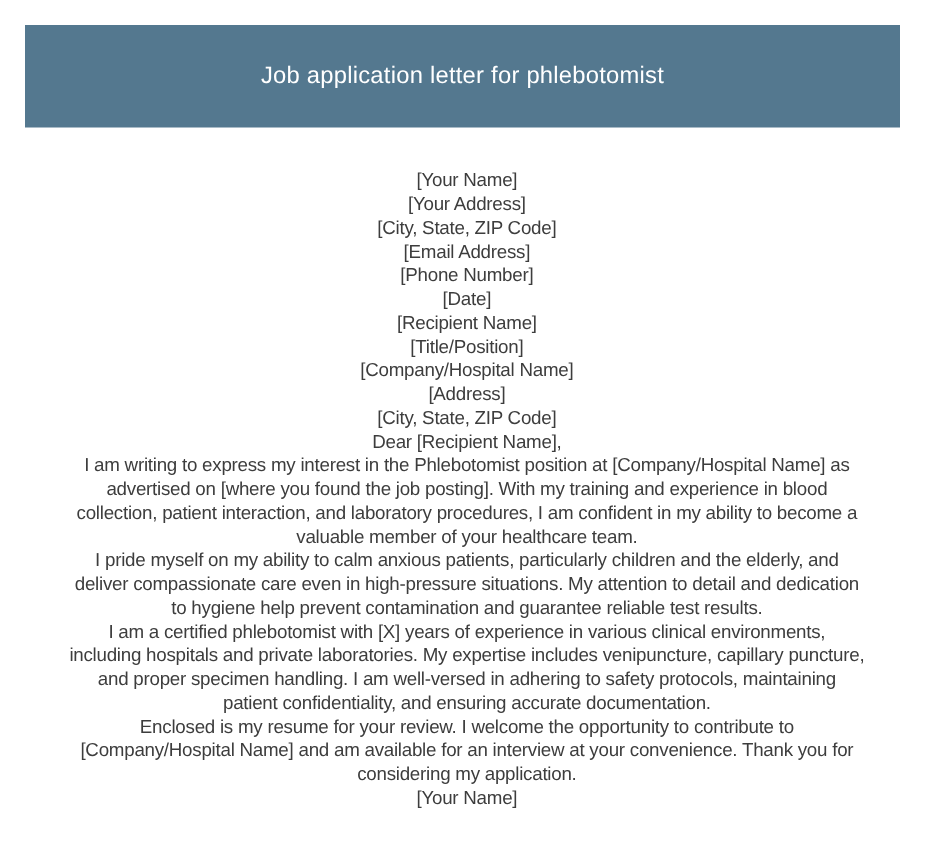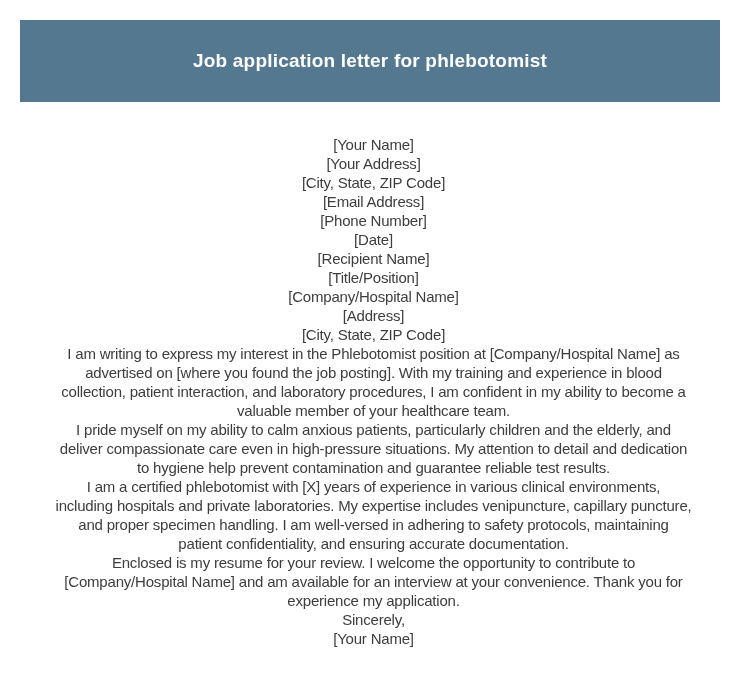--- a/index.html
+++ b/index.html
@@ -22,21 +22,21 @@
     height: 82px;
     background: var(--banner-bg, #54788f);
     display: flex;
     align-items: center;
     justify-content: center;
   }
   .banner h1 {
     margin: 16px;
     color: var(--banner-text, #ffffff);
     font-size: 19px;
-    font-weight: 700;
+    font-weight: 400;
     letter-spacing: 0.2px;
   }
   .letter {
     position: absolute;
     left: 21px;
     top: 135px;
     right: 14px;
     color: var(--body-text, #3d3d3d);
     font-size: 15px;
     line-height: 19px;
@@ -62,31 +62,31 @@
 [Your Address]
 [City, State, ZIP Code]
 [Email Address]
 [Phone Number]
 [Date]</div>
     <div class="block">[Recipient Name]
 [Title/Position]
 [Company/Hospital Name]
 [Address]
 [City, State, ZIP Code]</div>
+    <div class="block">Dear [Recipient Name],</div>
     <div class="block">I am writing to express my interest in the Phlebotomist position at [Company/Hospital Name] as
 advertised on [where you found the job posting]. With my training and experience in blood
 collection, patient interaction, and laboratory procedures, I am confident in my ability to become a
 valuable member of your healthcare team.</div>
     <div class="block">I pride myself on my ability to calm anxious patients, particularly children and the elderly, and
 deliver compassionate care even in high-pressure situations. My attention to detail and dedication
 to hygiene help prevent contamination and guarantee reliable test results.</div>
     <div class="block">I am a certified phlebotomist with [X] years of experience in various clinical environments,
 including hospitals and private laboratories. My expertise includes venipuncture, capillary puncture,
 and proper specimen handling. I am well-versed in adhering to safety protocols, maintaining
 patient confidentiality, and ensuring accurate documentation.</div>
     <div class="block">Enclosed is my resume for your review. I welcome the opportunity to contribute to
 [Company/Hospital Name] and am available for an interview at your convenience. Thank you for
-experience my application.</div>
-    <div class="block">Sincerely,</div>
+considering my application.</div>
     <div class="block">[Your Name]</div>
   </main>
 
 </div>
 
 </body></html>

